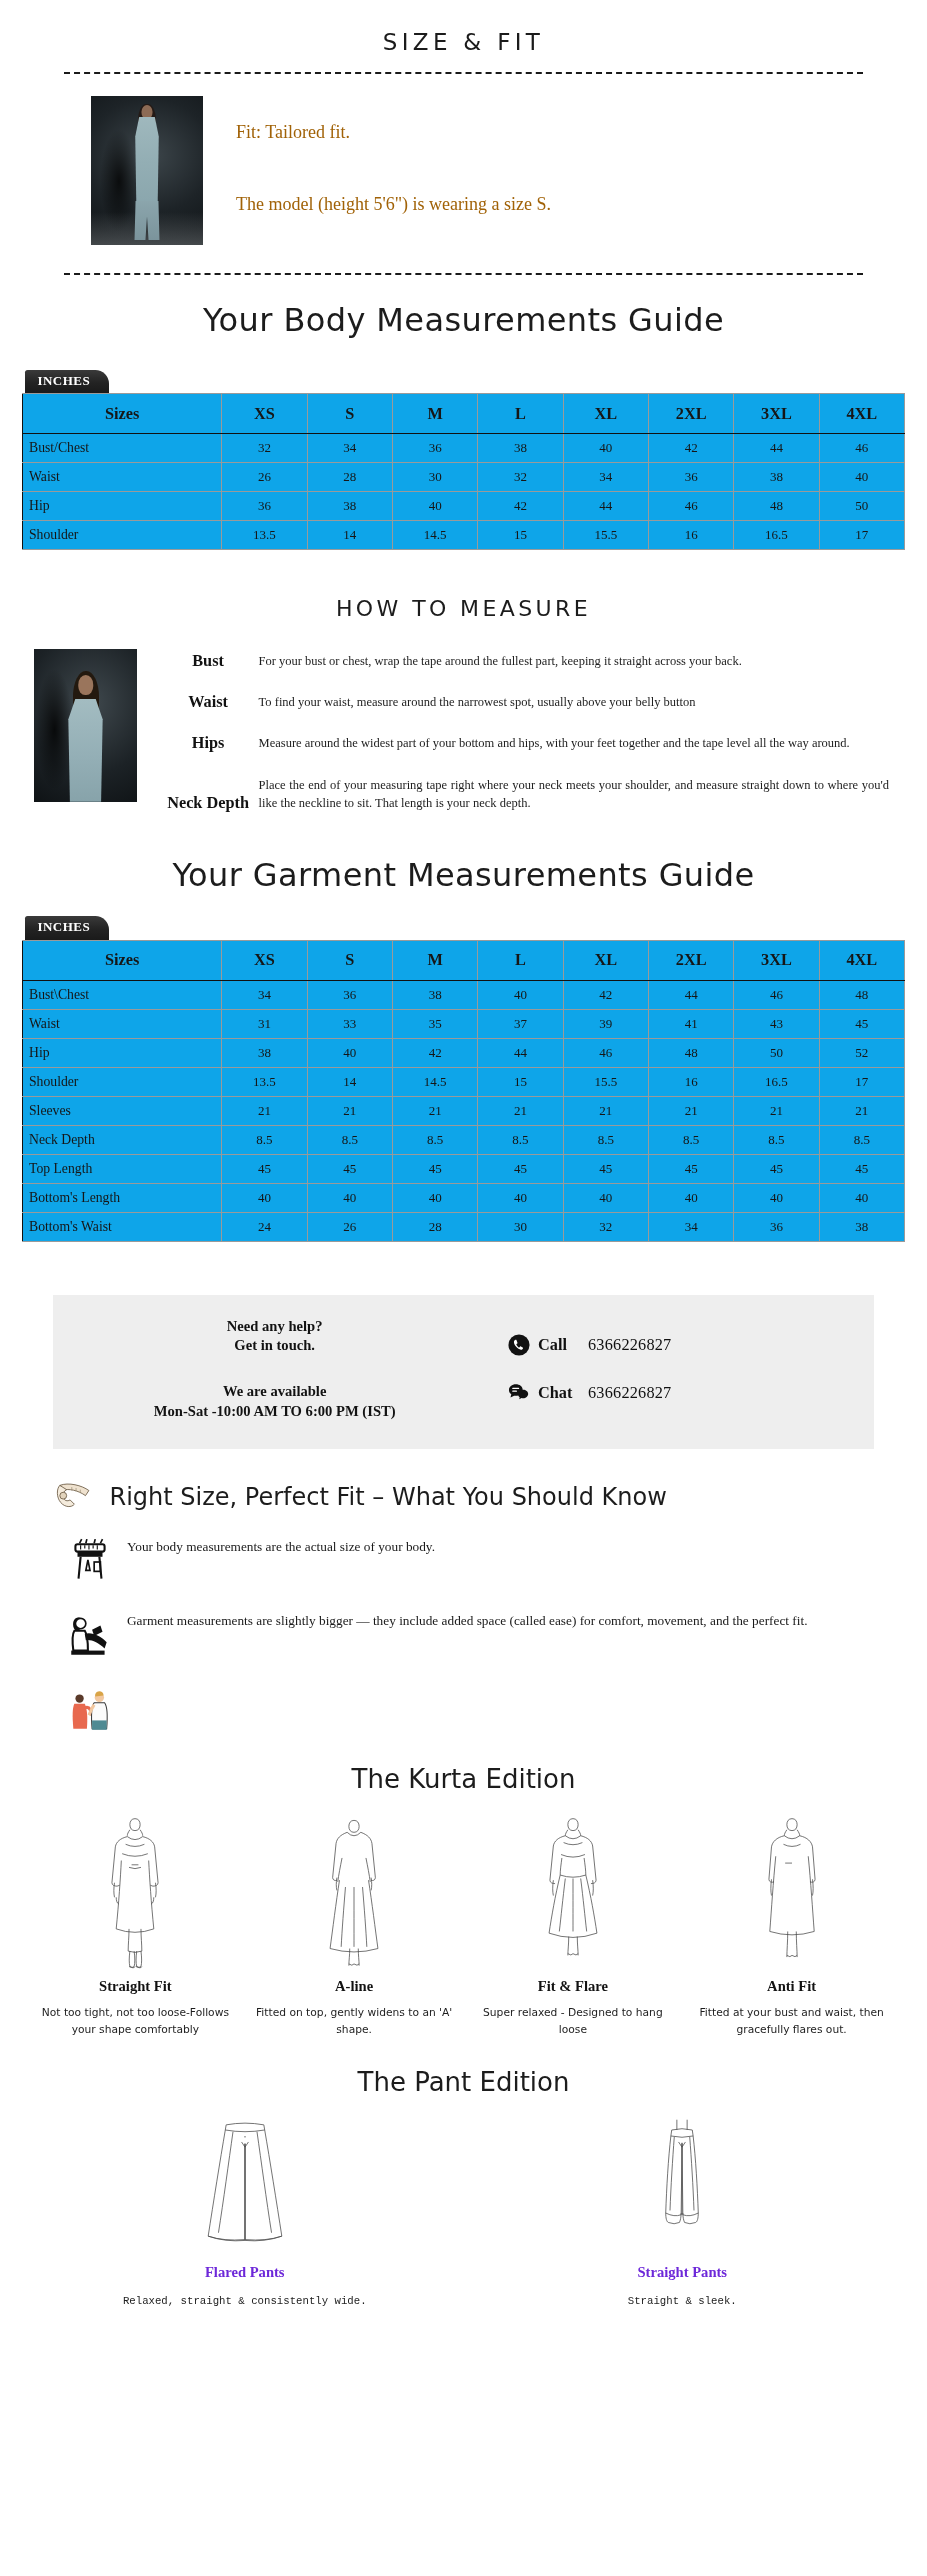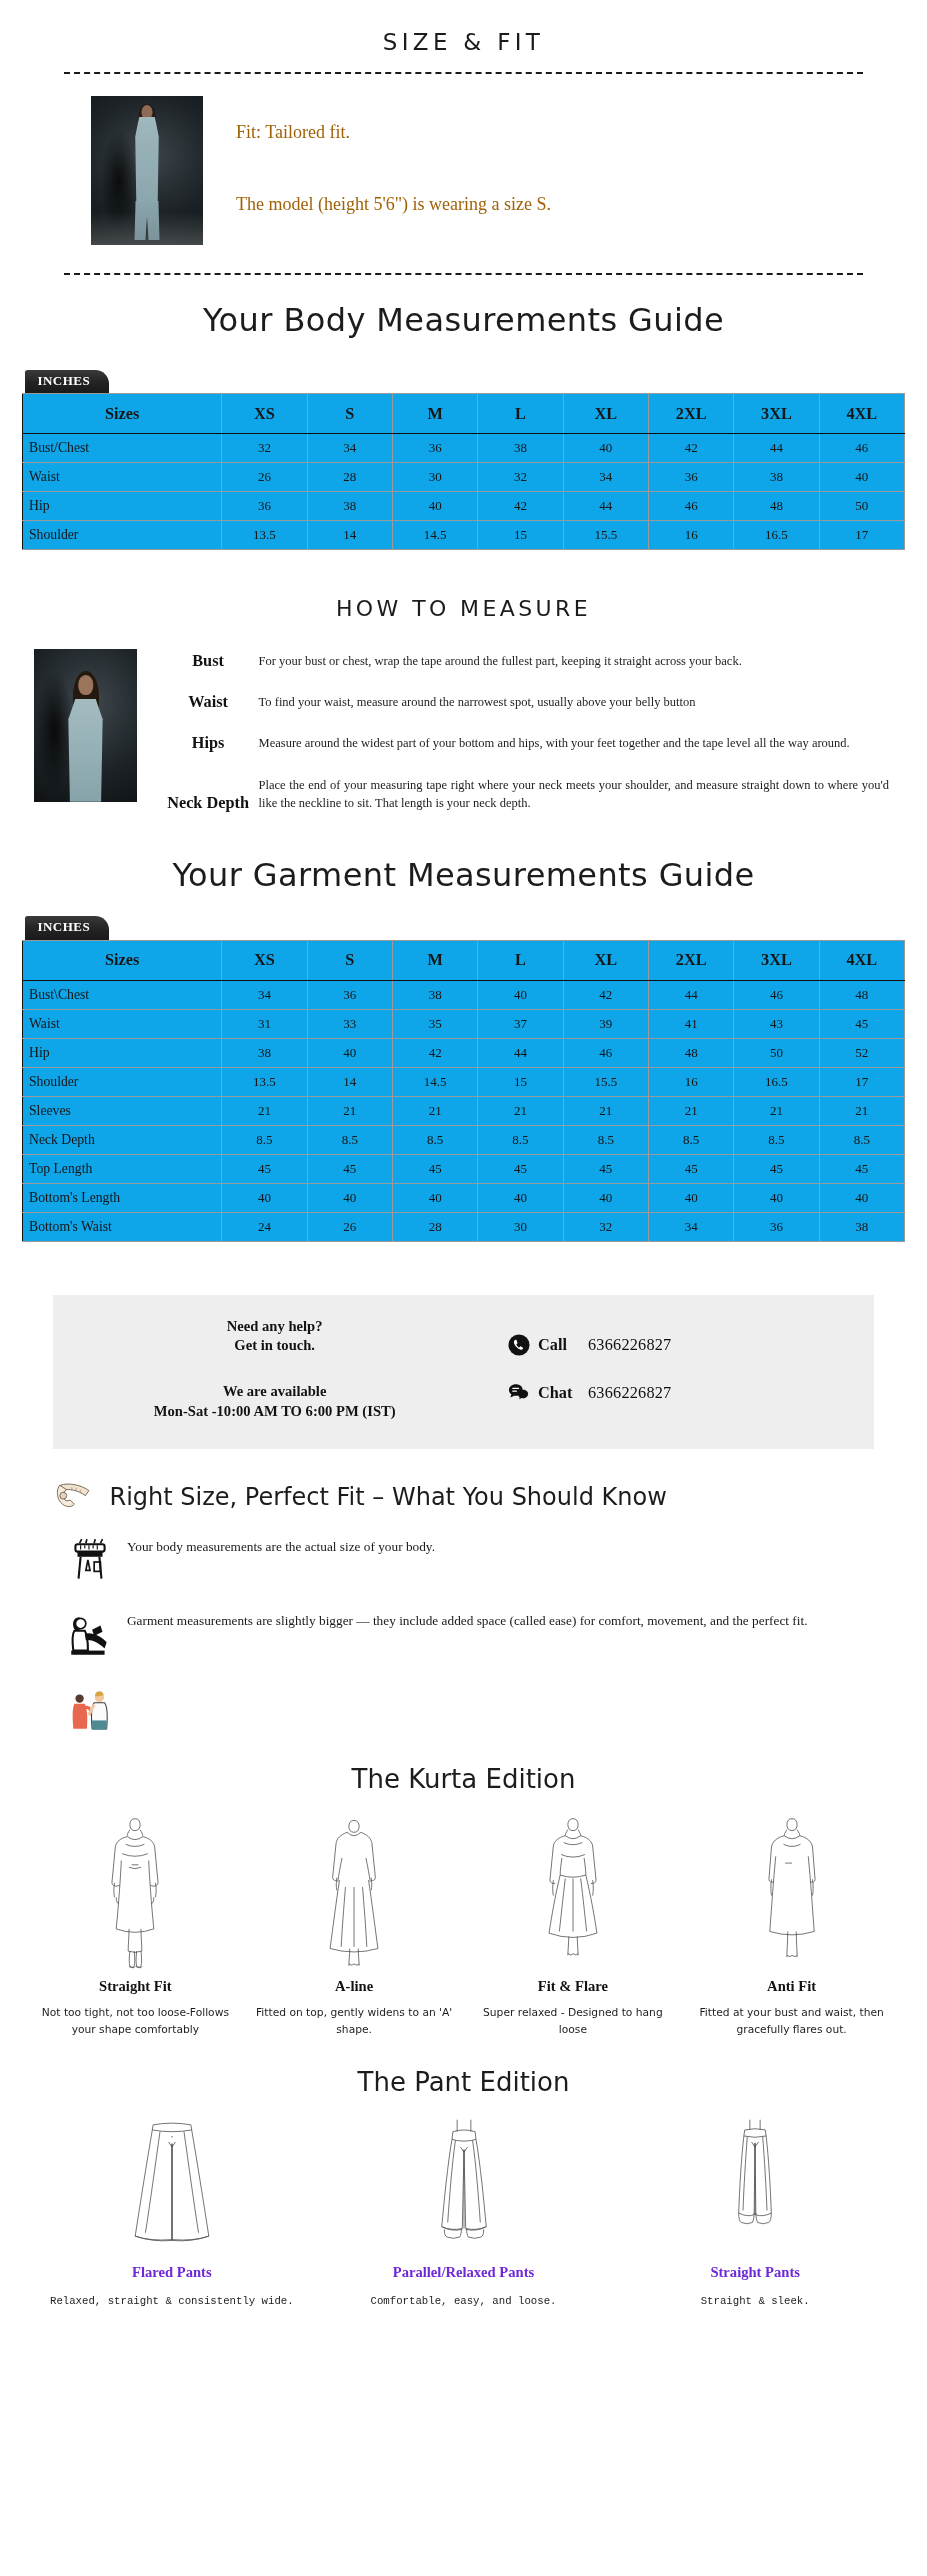--- a/index.html
+++ b/index.html
@@ -785,38 +785,20 @@
         <path d="M69 22 l2 0"></path>
         <path d="M27 138 q20 7 43 5 q23 2 43-5"></path>
         <path d="M56 16 c-5 35-11 80-17 118"></path>
         <path d="M84 16 c5 35 11 80 17 118"></path>
       </svg>
     </div>
     <div class="sname">Flared Pants</div>
     <div class="sdesc">Relaxed, straight &amp; consistently wide.</div>
   </div>
 
-  <div class="pant-col">
-    <div class="fig">
-      <svg width="120" height="137" viewBox="0 0 140 160" fill="none" stroke="#4a4a4a" stroke-width="0.9">
-        <path d="M62 2 l0 14 M78 2 l0 14"></path>
-        <path d="M57 16 q13 -4 26 0 l1 9 q-14 4 -28 0 Z"></path>
-        <path d="M56 25 c-5 28-9 70-12 102 q12 5 24 2 l2-92"></path>
-        <path d="M84 25 c5 28 9 70 12 102 q-12 5-24 2 l-2-92"></path>
-        <path d="M70 37 l0 92"></path>
-        <path d="M66 34 l4 6 l4-6"></path>
-        <path d="M44 127 q12 6 24 3 M96 127 q-12 6-24 3"></path>
-        <path d="M47 130 c0 5 1 8 3 9 q8 3 15 0 c1-2 2-5 2-9"></path>
-        <path d="M93 130 c0 5-1 8-3 9 q-8 3-15 0 c-1-2-2-5-2-9"></path>
-        <path d="M60 26 c-4 28-7 66-9 96 M80 26 c4 28 7 66 9 96"></path>
-      </svg>
-    </div>
-    <div class="sname">Parallel/Relaxed Pants</div>
-    <div class="sdesc">Comfortable, easy, and loose.</div>
-  </div>
 
   <div class="pant-col">
     <div class="fig">
       <svg width="120" height="137" viewBox="0 0 140 160" fill="none" stroke="#4a4a4a" stroke-width="0.9">
         <path d="M64 2 l0 12 M76 2 l0 12"></path>
         <path d="M58 14 q12 -3 24 0 l1 7 q-13 3 -26 0 Z"></path>
         <path d="M57 21 c-3 26-5 60-6 90 q10 5 18 2 l1-84"></path>
         <path d="M83 21 c3 26 5 60 6 90 q-10 5-18 2 l-1-84"></path>
         <path d="M70 30 l0 83"></path>
         <path d="M66 28 l4 6 l4-6"></path>

